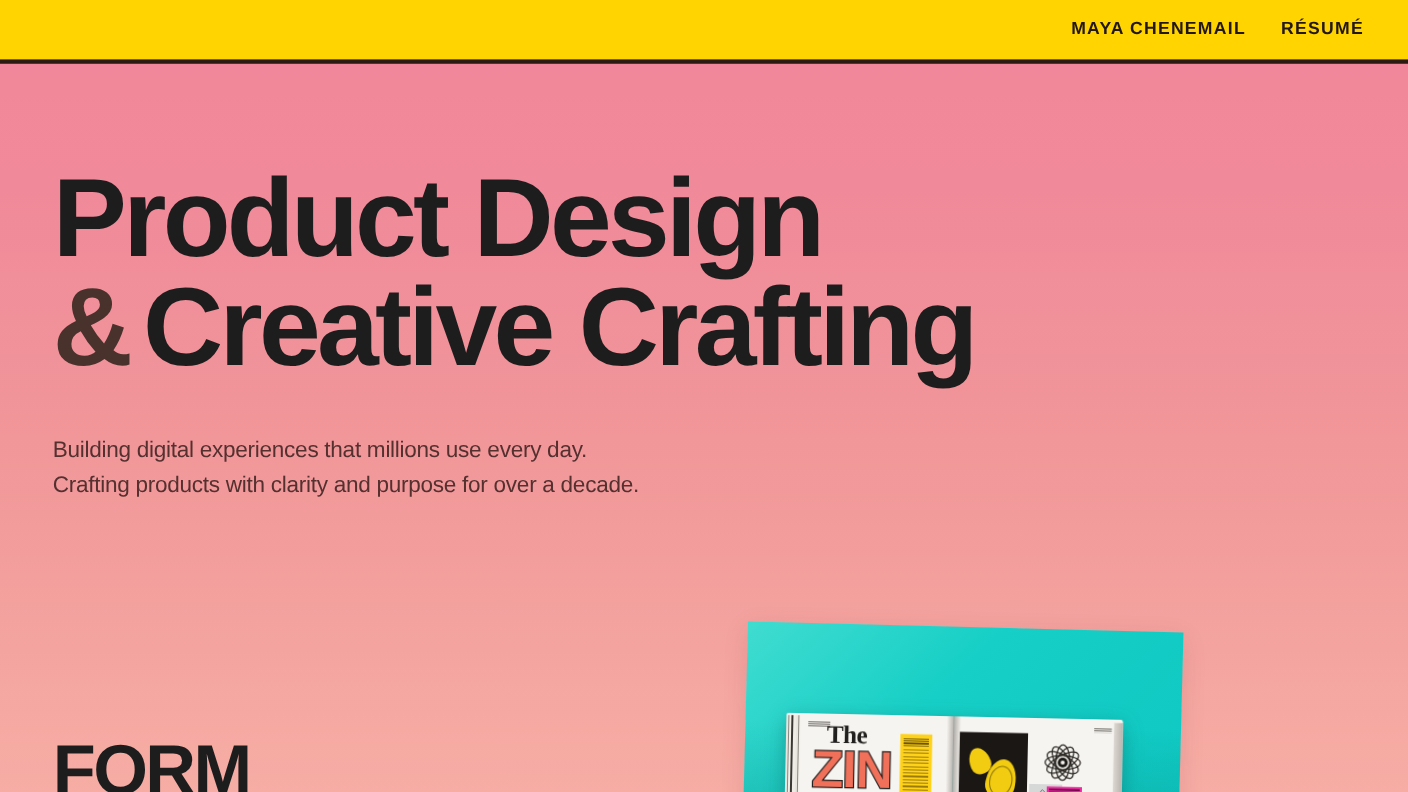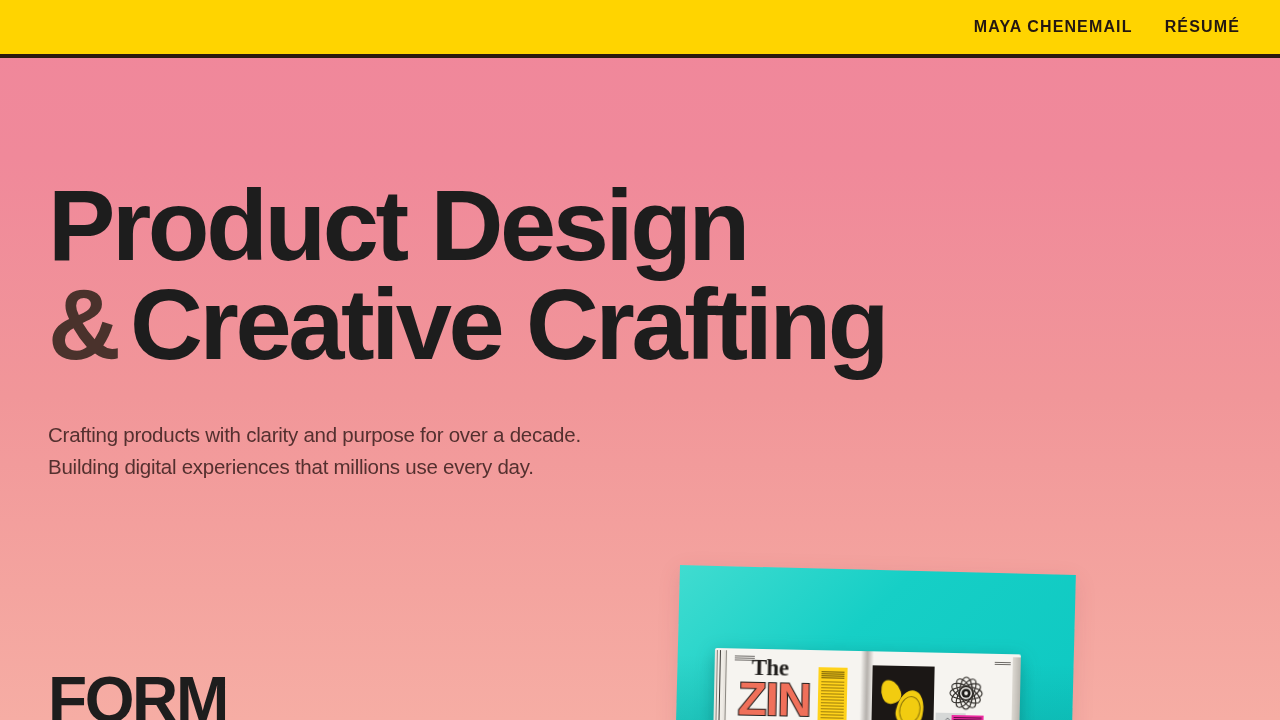--- a/index.html
+++ b/index.html
@@ -65,21 +65,21 @@
     color:#231711;
     text-decoration:none;
     cursor:pointer;
   }
 
   
   .hero {
     position:absolute;
     top:58px; left:0;
     width:1280px;
-    padding:120px 0 0 48px;
+    padding:94px 0 0 48px;
     z-index:10;
   }
 
   .headline {
     font-size:101px;
     font-weight:bold;
     line-height:0.95;
     letter-spacing:-3.4px;
     color:#1d1d1d;
     white-space:nowrap;
@@ -314,22 +314,22 @@
     </nav>
   </header>
 
   <section class="hero">
     <h1 class="headline">
       <span class="line1">Product Design</span>
       <span class="line2"><span class="amp">&amp;</span><span>Creative Crafting</span></span>
     </h1>
 
     <p class="subtitle">
+      <span class="sub-line">Building digital experiences that millions use every day.</span>
       <span class="sub-line">Crafting products with clarity and purpose for over a decade.</span>
-      <span class="sub-line">Building digital experiences that millions use every day.</span>
     </p>
   </section>
 
   <h2 class="section-heading">FORM</h2>
 
   <figure class="photo">
 
     <div class="board"></div>
 
     <div class="book">

